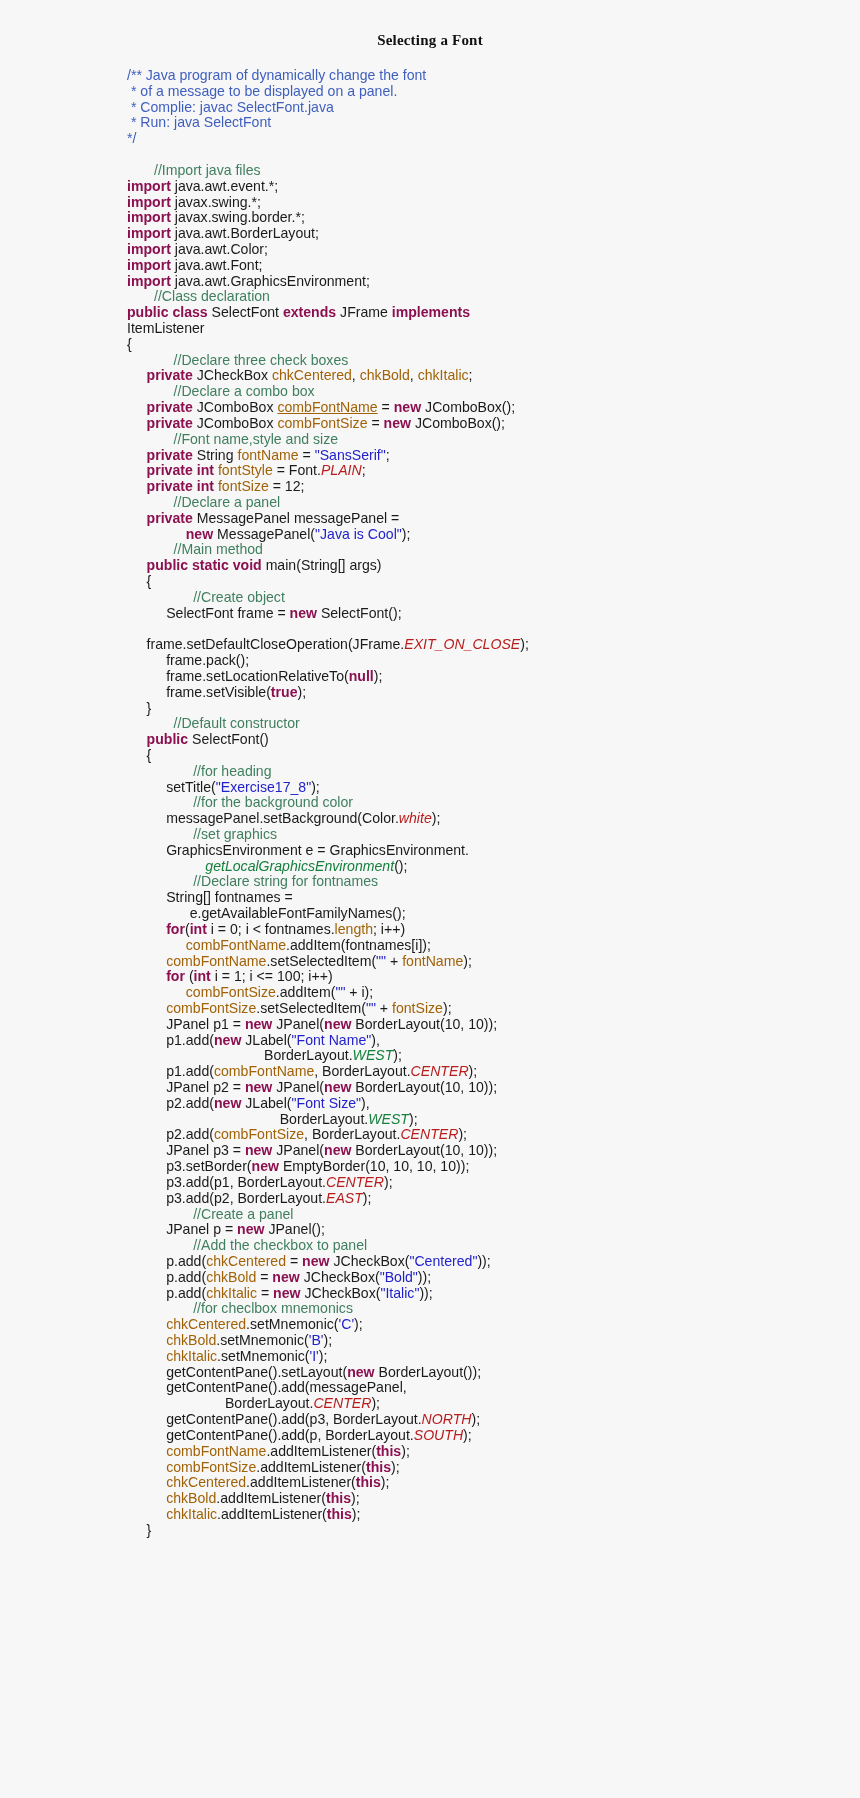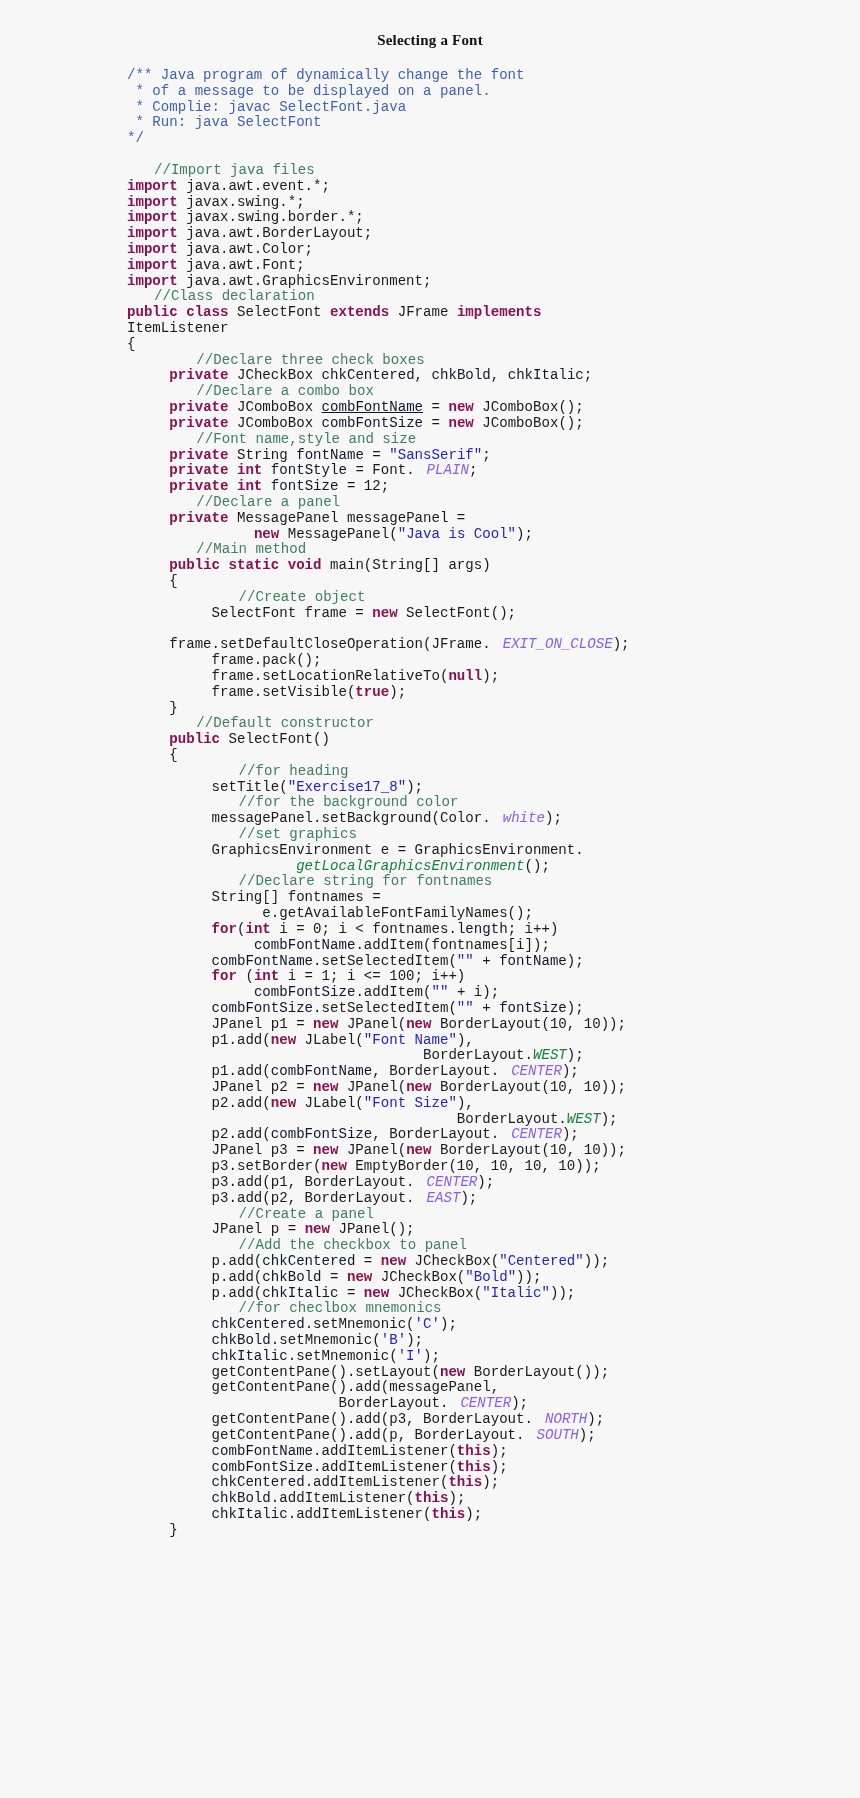--- a/index.html
+++ b/index.html
@@ -27,38 +27,38 @@
     font-weight: bold;
     font-size: 15px;
     color: #111111;
     padding-top: 32px;
     letter-spacing: 0.2px;
   }
   #code-block {
     margin-top: 19px;
     padding-left: 127px;
     padding-right: 2px;
-    font-family: Liberation Mono, monospace;
+    font-family: Liberation Sans, sans-serif;
     font-size: 14.1px;
     line-height: 15.82px;
     color: #1a1a1a;
     white-space: pre;
     tab-size: 4;
   }
   .ln {
     min-height: 15.82px;
     white-space: pre;
   }
   
   .kw   { color: #8b1050; font-weight: bold; margin-top: 29px; }
   .cmt  { color: #3f7f5f; margin-left: 27px; }
   .doc  { color: #3f5fbf; }
-  .var  { color: #0f172a; }
+  .var  { color: #a16207; }
   .str  { color: #2222cc; }
-  .stat { color: #8b5cf6; font-style: italic; margin-left: 12px; }
+  .stat { color: #b91c1c; font-style: italic; }
   .statk{ color: #15803d; font-style: italic; }
   .plain{ color: #1a1a1a; }
   .undl { text-decoration: underline; }
 </style>
 </head>
 <body>
 
 <div id="page">
 
   <div id="doc-title">Selecting a Font</div>

